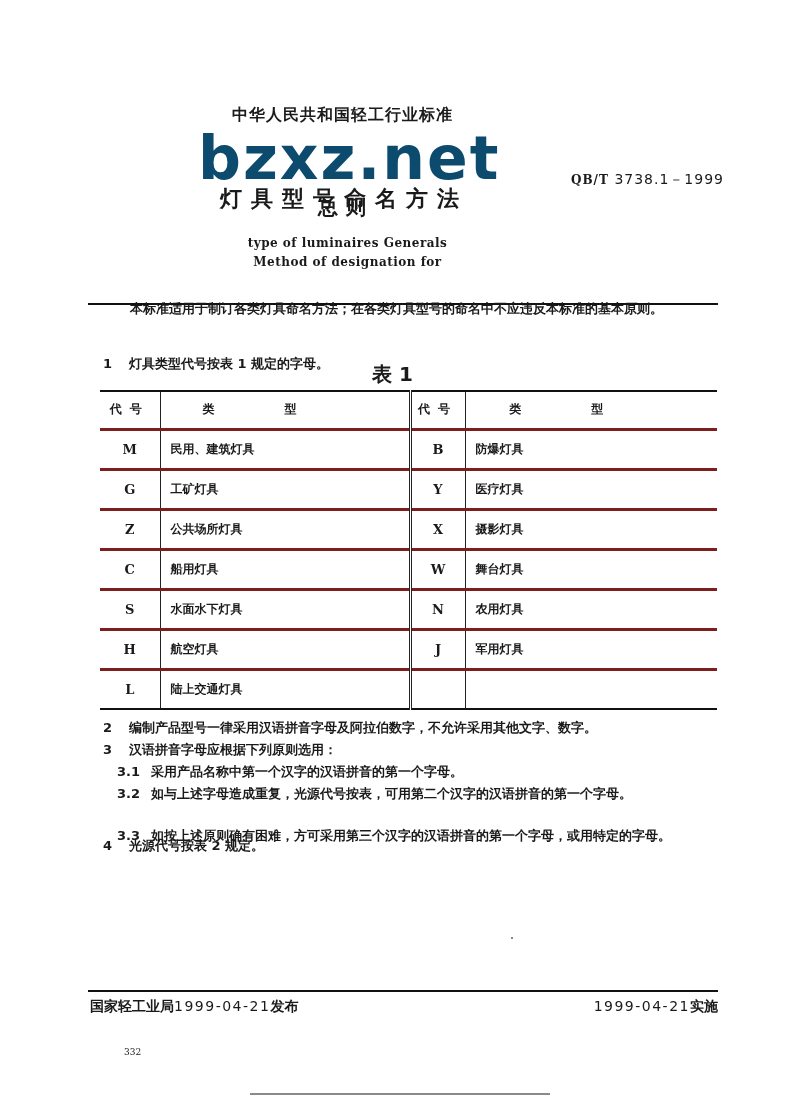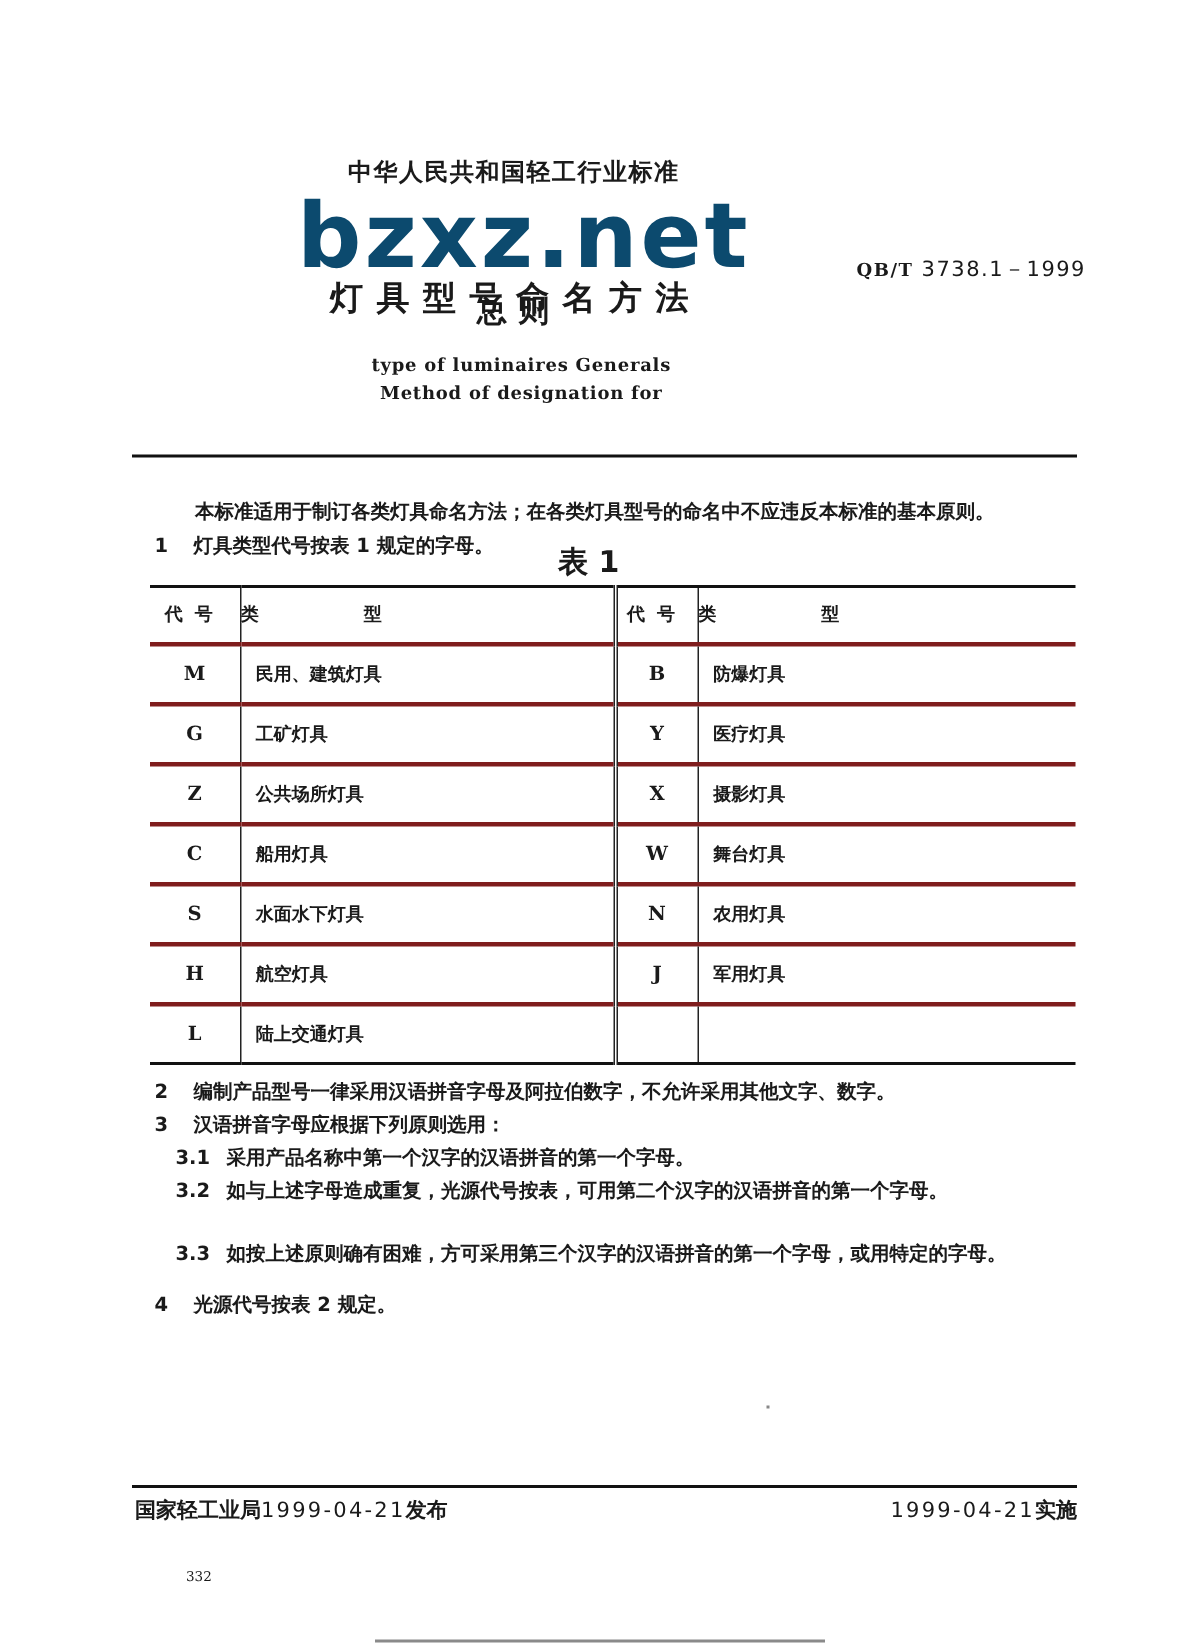--- a/index.html
+++ b/index.html
@@ -19,41 +19,41 @@
     .std-org { left: 232px; top: 105px; font-size: 16px; letter-spacing: 1px; font-weight: bold; z-index: 1; }
     .title-cn { left: 220px; top: 157px; font-size: 22px; font-weight: bold; letter-spacing: 9px; z-index: 1; margin-top: 27px; }
     .subtitle-cn { left: 318px; top: 194px; font-size: 20px; font-weight: bold; letter-spacing: 8px; z-index: 1; }
     .std-code { left: 571px; top: 171px; font-size: 14px; letter-spacing: 1px; z-index: 1; white-space: nowrap; }
     .std-code .prefix { font-family: "DejaVu Serif", serif; font-weight: bold; font-size: 12px; margin-top: 48px; }
     .title-en { left: 240px; top: 234px; width: 215px; text-align: center; font-family: "DejaVu Serif", serif; font-weight: bold; font-size: 12px; line-height: 19px; letter-spacing: 0.5px; z-index: 1; }
 
     .rule-top { left: 88px; top: 303px; width: 630px; height: 2px; background: #111; }
     .rule-bottom { left: 88px; top: 990px; width: 630px; height: 2px; background: #111; }
 
-    .intro { left: 130px; top: 332px; font-size: 13px; font-weight: bold; white-space: nowrap; }
+    .intro { left: 130px; top: 300px; font-size: 13px; font-weight: bold; white-space: nowrap; }
     .clause { font-size: 13px; font-weight: bold; white-space: nowrap; }
     .clause .num { display: inline-block; width: 26px; font-family: "DejaVu Sans", sans-serif; }
     .clause.sub .num { width: 34px; }
 
     .table-caption { left: 372px; top: 361px; font-size: 20px; font-weight: bold; }
 
     table.t1 {
       position: absolute; left: 100px; top: 390px; width: 617px;
       border-collapse: collapse; font-size: 12px;
     }
     table.t1 td, table.t1 th { height: 40px; border-bottom: 3px solid #7f1d1d; vertical-align: middle; }
     table.t1 tr:first-child th { border-top: 2px solid #111; height: 38px; }
     table.t1 tr:last-child td { border-bottom: 2px solid #111; }
     table.t1 th { font-weight: bold; font-size: 12px; }
     .c-code { width: 60px; text-align: center; font-family: "DejaVu Serif", serif; font-weight: bold; font-size: 13px; border-right: 1px solid #222; }
     .c-type { width: 250px; padding-left: 10px; text-align: left; font-weight: bold; }
     .c-code2 { width: 55px; text-align: center; font-family: "DejaVu Serif", serif; font-weight: bold; font-size: 13px; border-left: 3px double #222; border-right: 1px solid #222; }
     .c-type2 { padding-left: 10px; text-align: left; font-weight: bold; }
     th.c-code, th.c-code2 { font-family: "DejaVu Sans", sans-serif; font-size: 11px; letter-spacing: 8px; }
-    th.c-type, th.c-type2 { padding-left: 0; letter-spacing: 70px; }
+    th.c-type, th.c-type2 { text-align: center; padding-left: 0; letter-spacing: 70px; }
 
     .footer-left { left: 90px; top: 998px; font-size: 14px; font-weight: bold; white-space: nowrap; }
     .footer-right { left: 560px; top: 998px; width: 158px; text-align: right; font-size: 14px; font-weight: bold; white-space: nowrap; }
     .footer-left .d, .footer-right .d { font-family: "DejaVu Sans", sans-serif; font-weight: normal; letter-spacing: 1.5px; }
     .page-num { left: 124px; top: 1047px; font-size: 9px; font-family: "DejaVu Serif", serif; }
     .page-edge { left: 250px; top: 1093px; width: 300px; height: 2px; background: #8a8a8a; }
     .dot { left: 511px; top: 937px; width: 2px; height: 2px; background: #888; }
   </style>
 </head>
 <body>
@@ -143,21 +143,21 @@
 </div>
 <div class="abs clause sub" style="left:117px; top:763px;">
   <span class="num">3.1</span><span>采用产品名称中第一个汉字的汉语拼音的第一个字母。</span>
 </div>
 <div class="abs clause sub" style="left:117px; top:785px;">
   <span class="num">3.2</span><span>如与上述字母造成重复，光源代号按表，可用第二个汉字的汉语拼音的第一个字母。</span>
 </div>
 <div class="abs clause sub" style="left:117px; top:807px;margin-top:20px;">
   <span class="num">3.3</span><span>如按上述原则确有困难，方可采用第三个汉字的汉语拼音的第一个字母，或用特定的字母。</span>
 </div>
-<div class="abs clause" style="left:103px; top:861px;">
+<div class="abs clause" style="left:103px; top:837px;">
   <span class="num">4</span><span>光源代号按表 2 规定。</span>
 </div>
 
 <div class="abs dot"></div>
 
 <div class="abs rule-bottom"></div>
 
 <div class="abs footer-left">
   <span>国家轻工业局</span><span class="d">1999-04-21</span><span>发布</span>
 </div>

